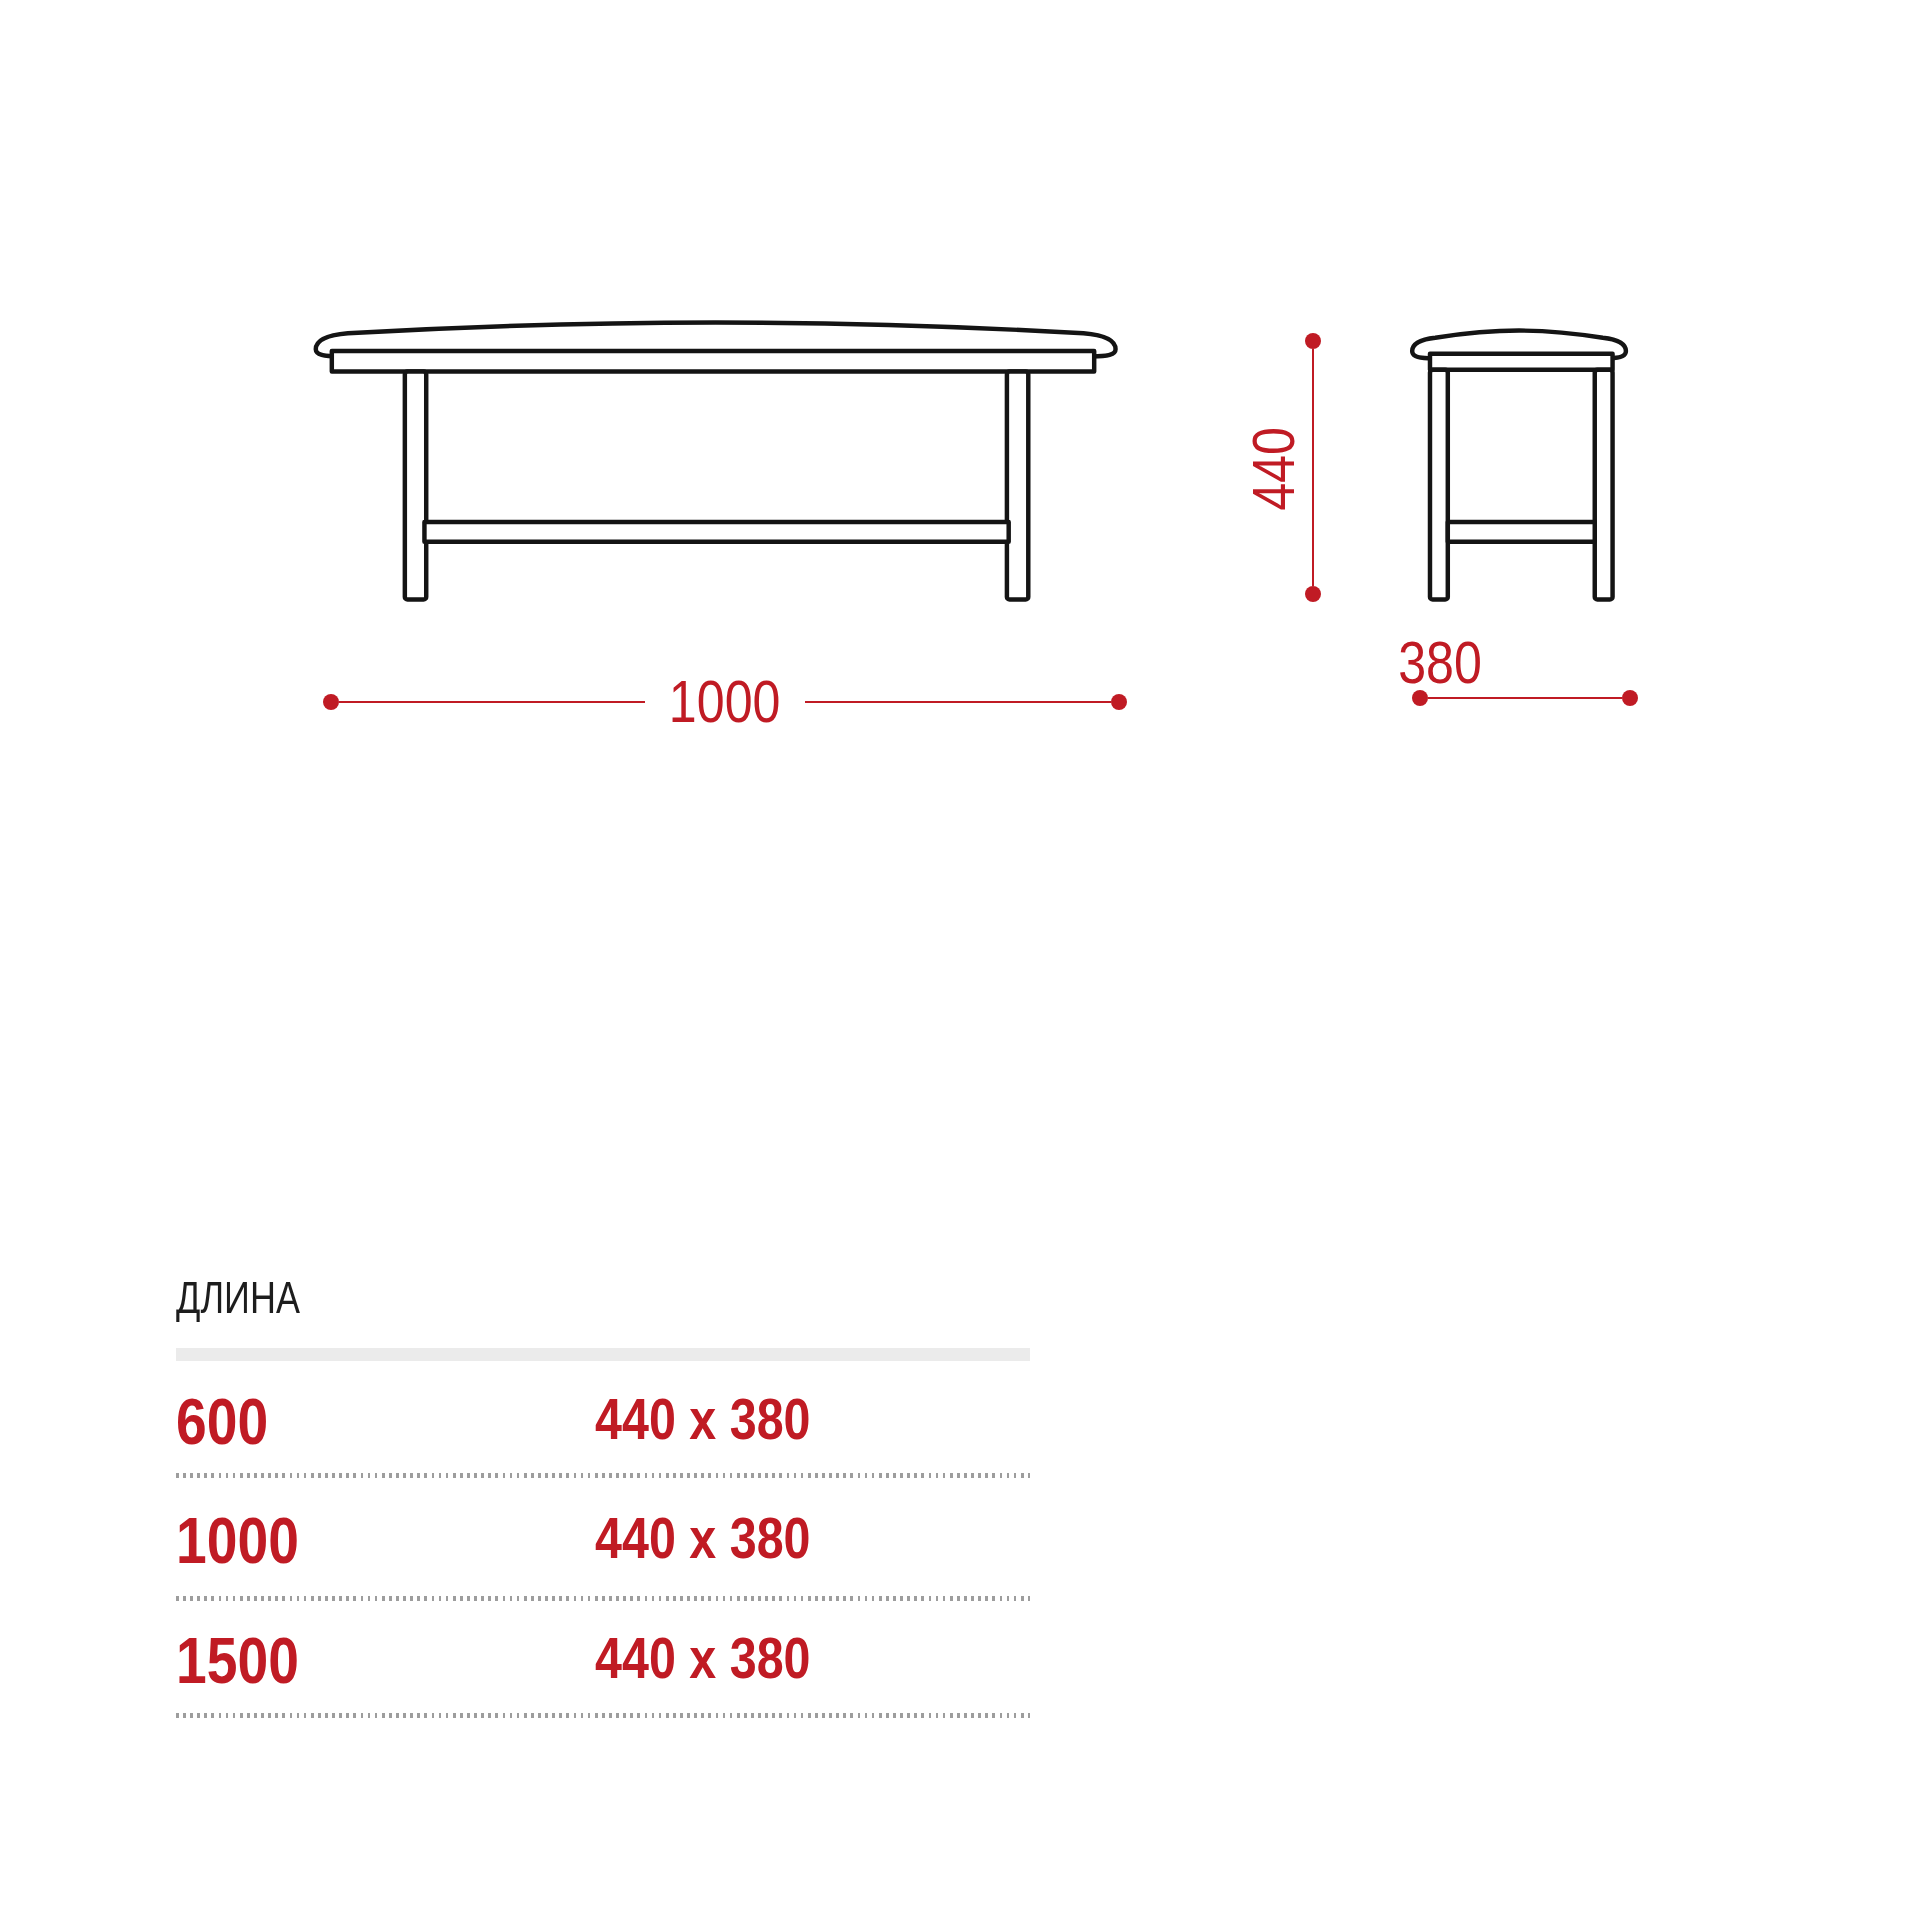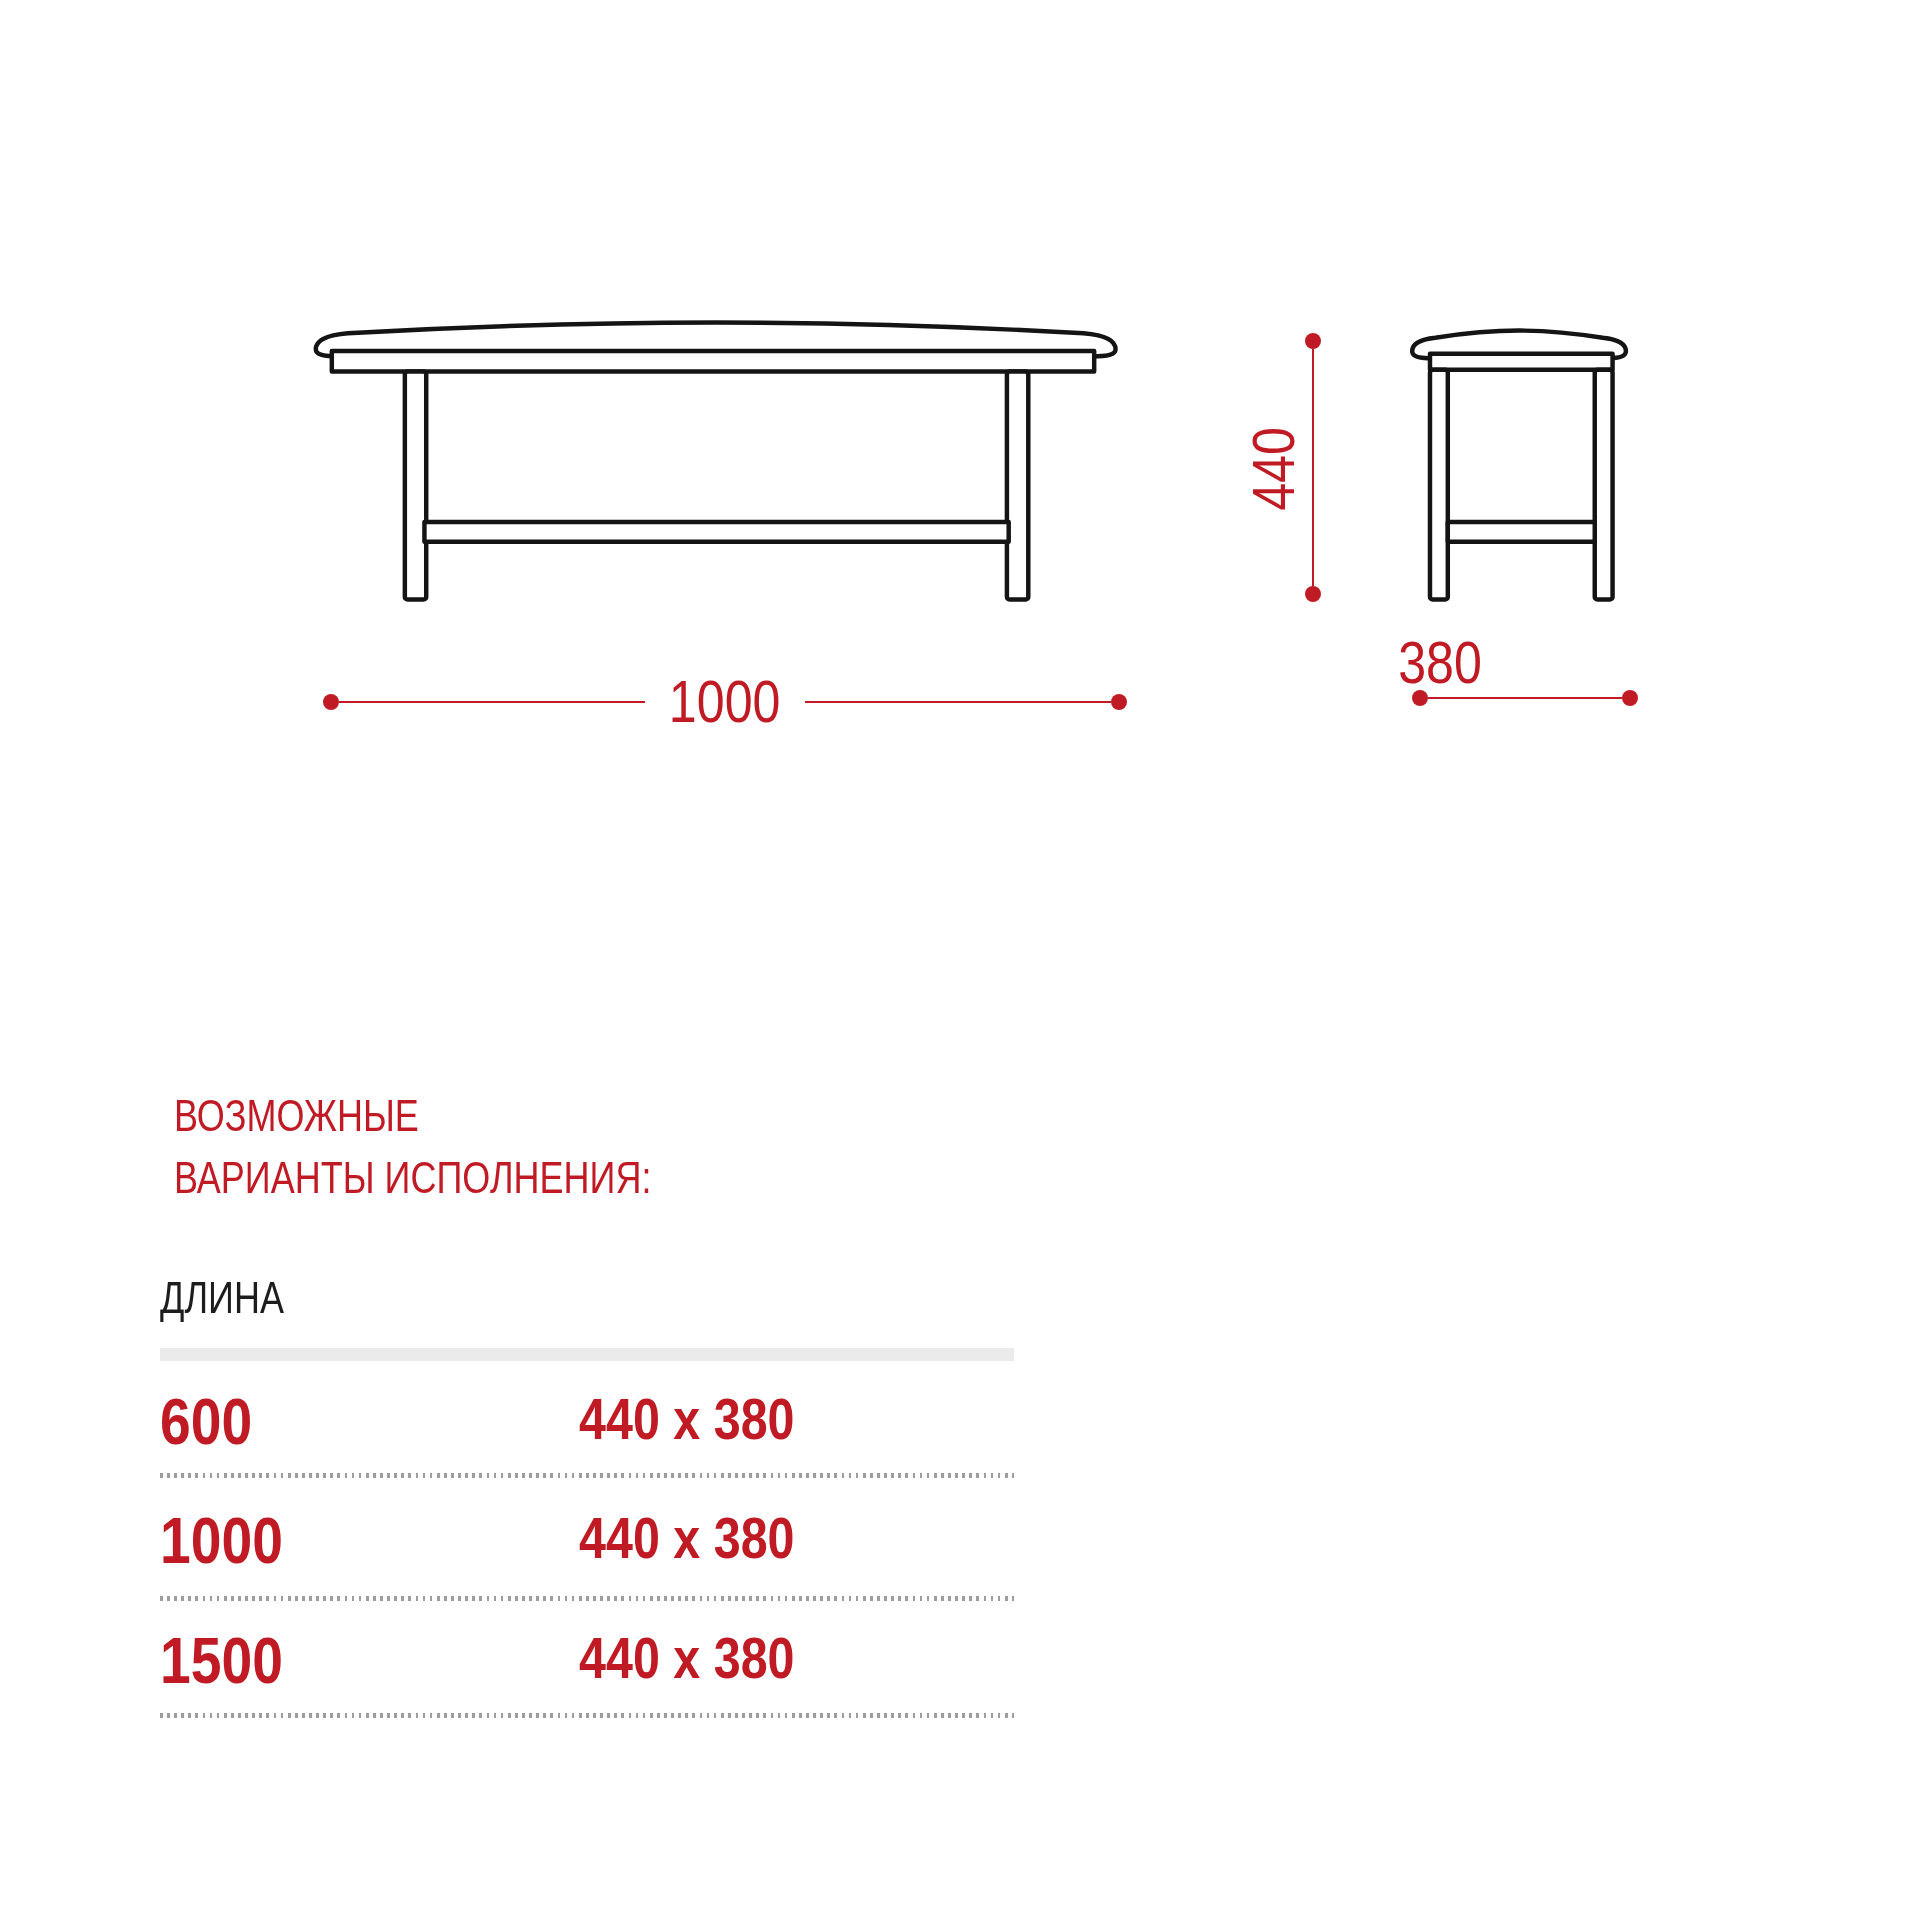--- a/index.html
+++ b/index.html
@@ -82,26 +82,22 @@
 
   <div class="abs dim-label" style="left:1440px;top:663px;transform:translate(-50%,-50%);">
     <span class="cond-c">380</span>
   </div>
   <div class="abs dim-row" style="left:1412px;top:690px;width:226px;height:16px;">
     <span class="dim-dot"></span>
     <span class="dim-line-h"></span>
     <span class="dim-dot"></span>
   </div>
 
-  <div class="abs title-red" style="left:174px;top:1085px;">
-    <span class="cond-t">ВОЗМОЖНЫЕ</span><br>
-    <span class="cond-t">ВАРИАНТЫ ИСПОЛНЕНИЯ:</span>
-  </div>
 
-  <div class="abs" style="left:160px;top:1275px;width:855px;height:446px;">
+  <div class="abs" style="left:176px;top:1275px;width:855px;height:446px;">
 
     <div class="abs th" style="left:0;top:0;">
       <span class="cond-t">ДЛИНА</span>
     </div>
 
     <div class="abs hbar" style="left:0;top:73px;"></div>
 
     <div class="abs" style="left:0;top:114px;width:854px;">
       <span class="abs row-num" style="left:0;top:0;">
         <span class="cond">600</span>

